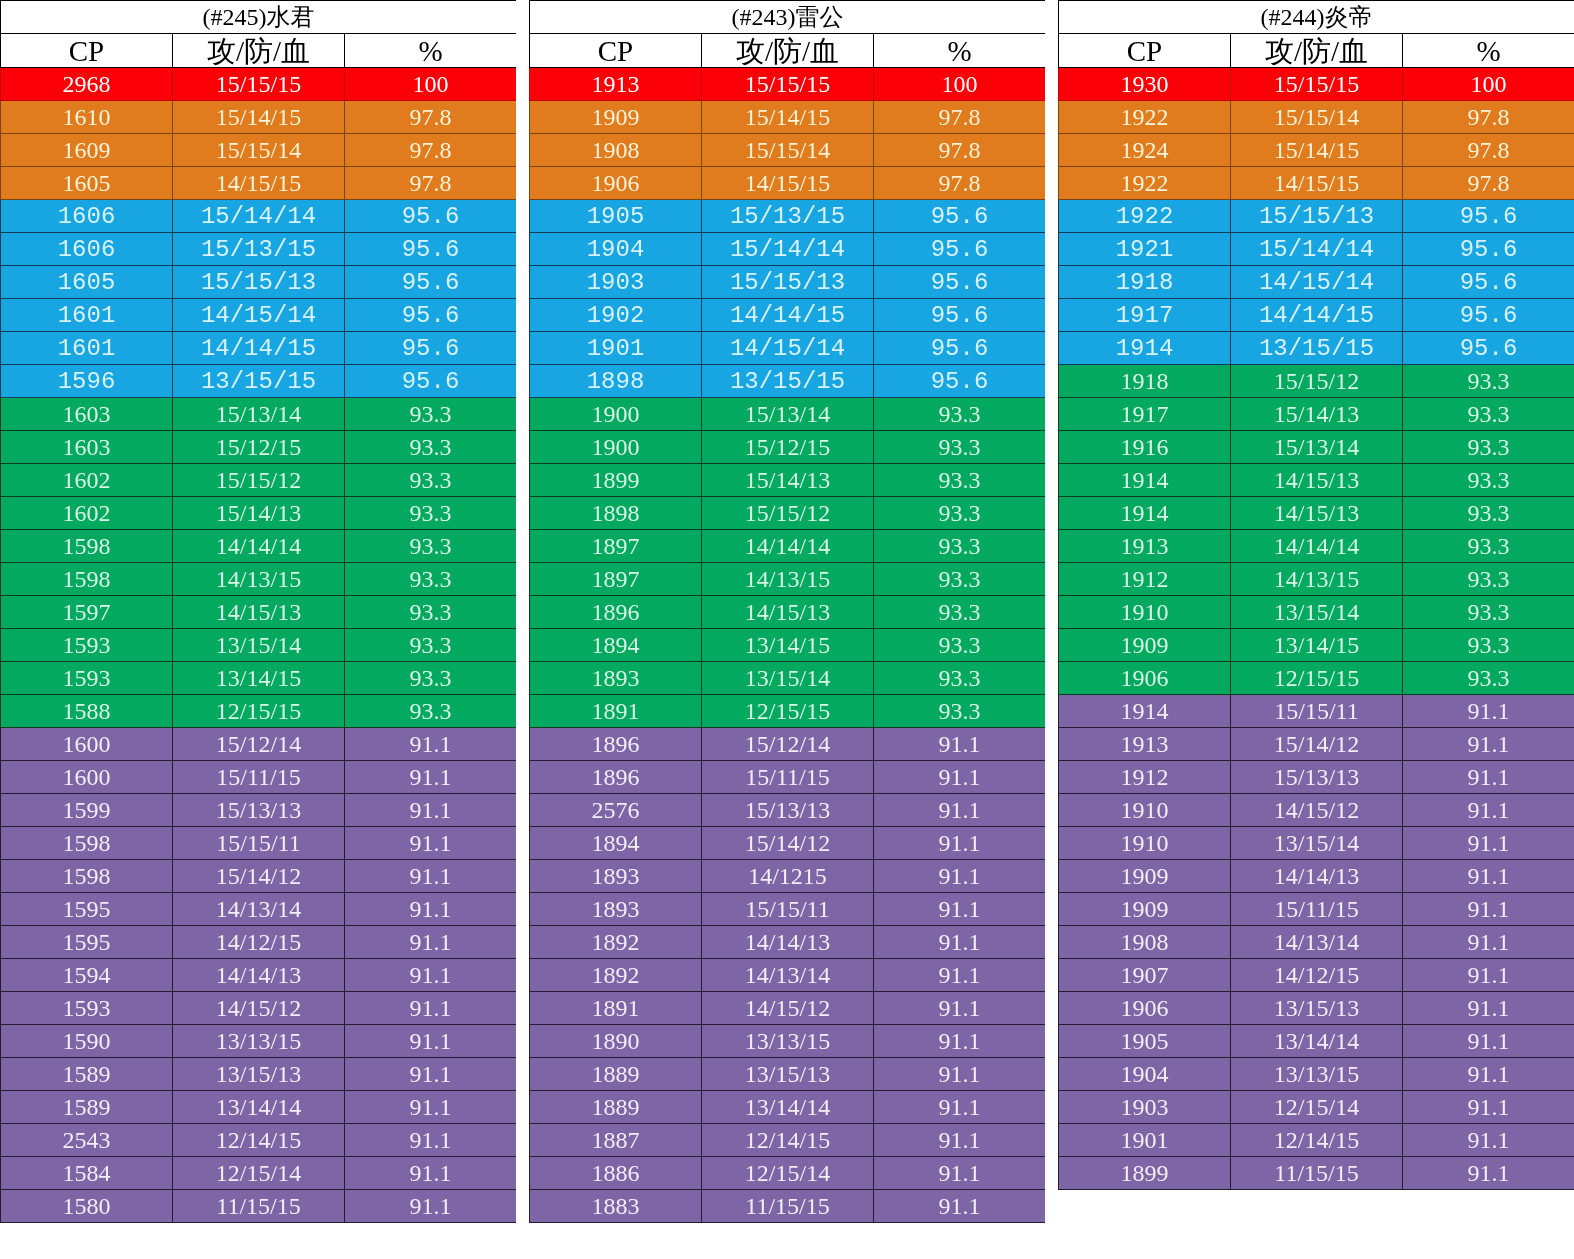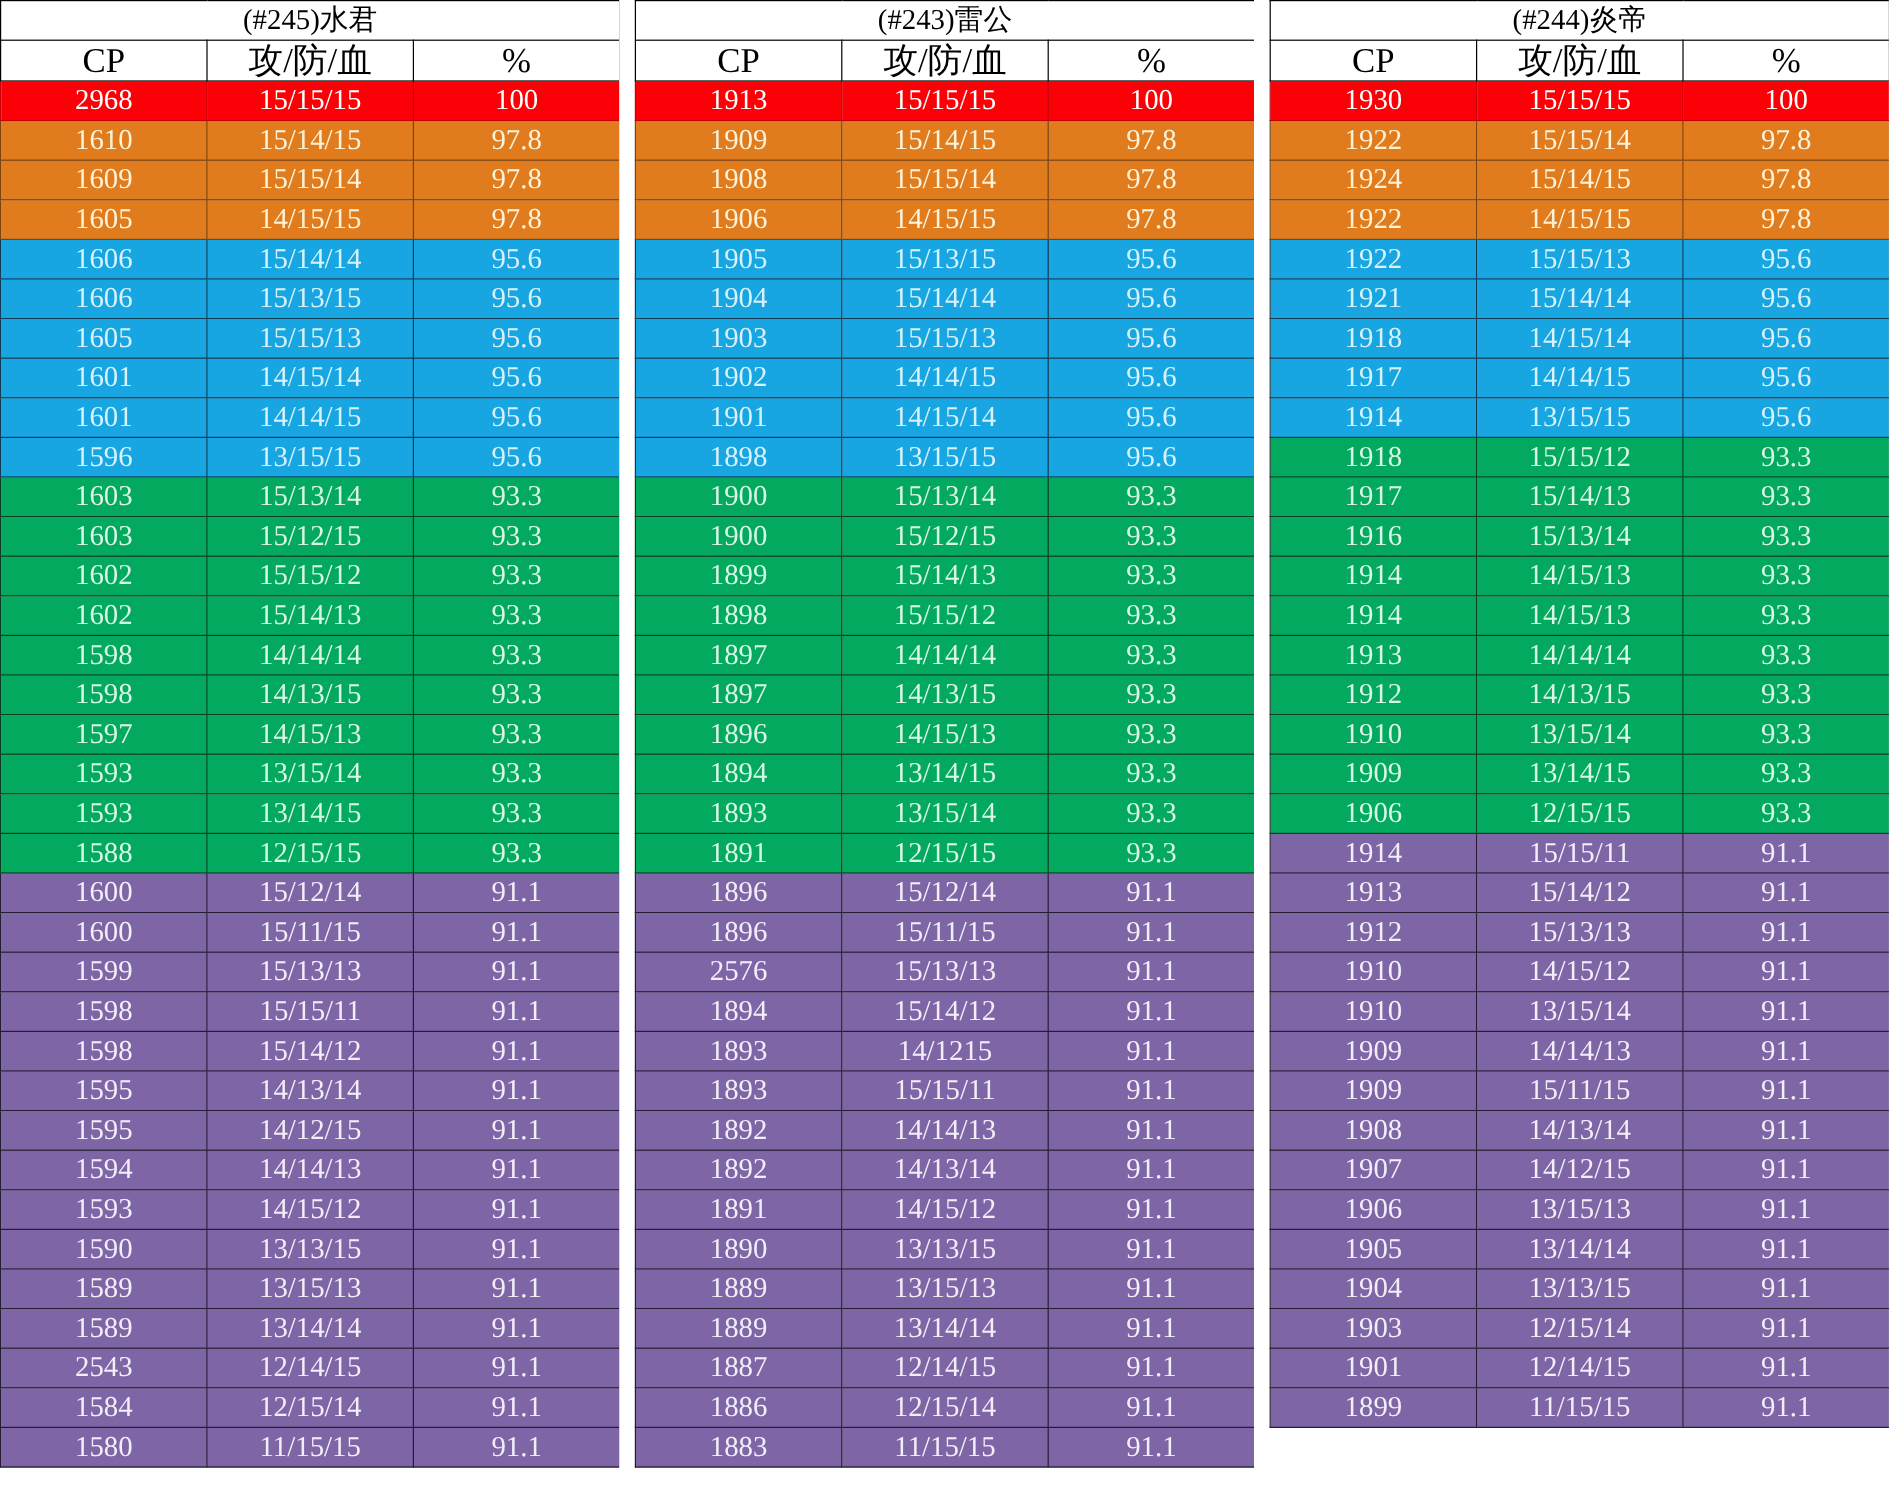--- a/index.html
+++ b/index.html
@@ -70,21 +70,21 @@
     text-align: center;
     font-size: 24px;
     padding: 0;
     border: 1px solid #222a2a;
     white-space: nowrap;
   }
 
   
   tr.tier-red    td.data-cell { background: #fb0007; color: #ffffff; border-color: #c20006; }
   tr.tier-orange td.data-cell { background: #e07c1e; color: #fdf3d9; border-color: #7a4310; }
-  tr.tier-blue   td.data-cell { background: #17a6e2; color: #d8f2fb; border-color: #123b55; }
+  tr.tier-blue   td.data-cell { background: #17a6e2; color: #d8f2fb; border-color: #123b55; font-family: Liberation Mono, monospace; }
   tr.tier-green  td.data-cell { background: #02a95e; color: #d9f7e6; border-color: #0a3b23; }
   tr.tier-purple td.data-cell { background: #7e65a5; color: #f2eef8; border-color: #241c31; }
 </style>
 </head>
 <body>
 
 <div id="root">
     <div class="table-panel">
       <table class="iv-table">
         <colgroup>

